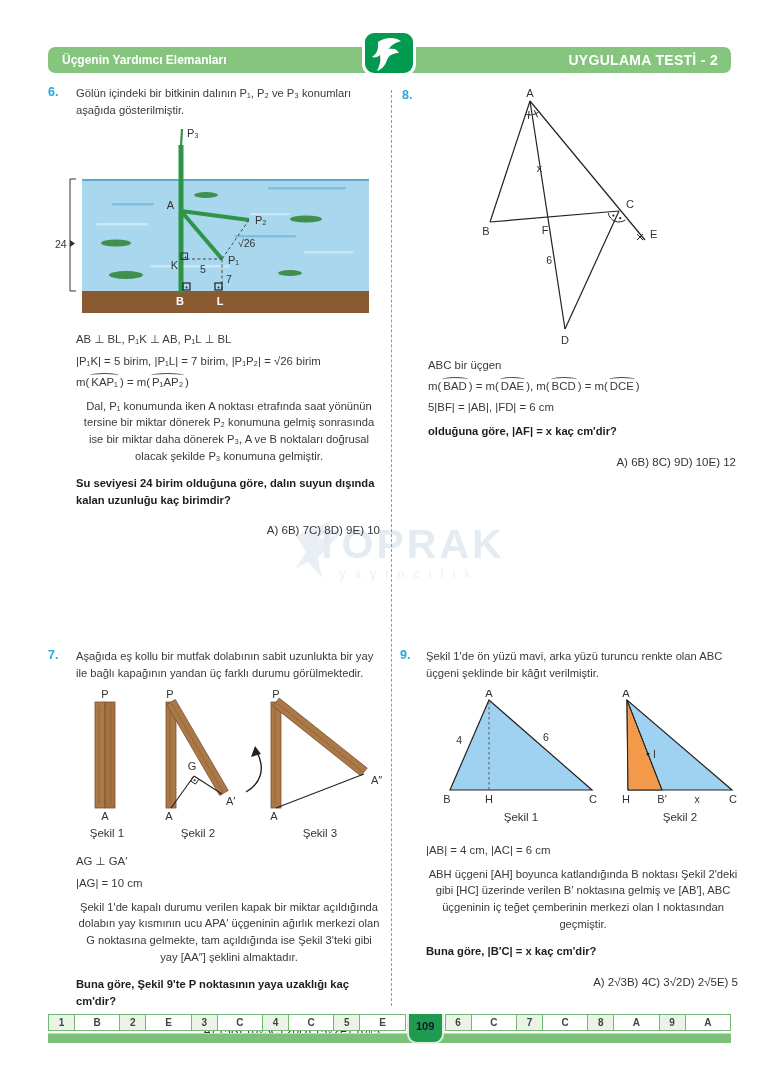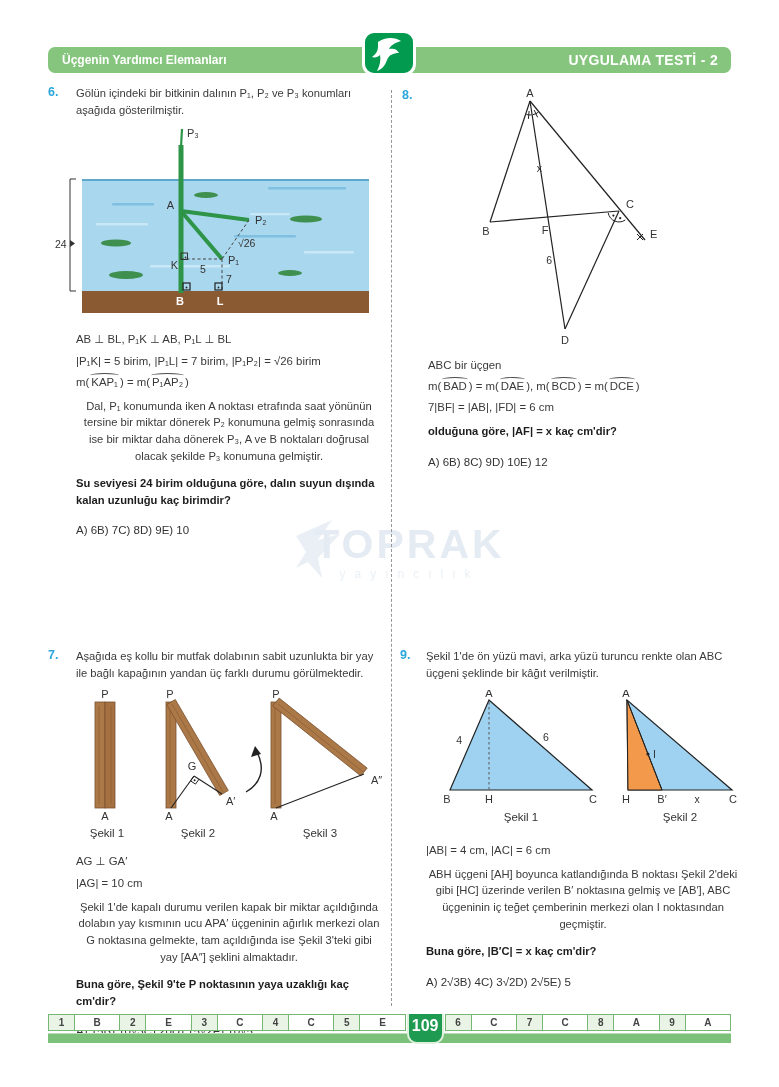--- a/index.html
+++ b/index.html
@@ -23,37 +23,37 @@
   
   .divider{position:absolute;left:391px;top:90px;height:916px;border-left:1px dashed #979797;z-index:0;}
 
   .q{position:absolute;z-index:1;}
   .qnum{position:absolute;left:0;top:0;color:#2aa6dc;font-weight:bold;font-size:12.5px;}
   .qc{margin-left:28px;}
   .txt{font-size:11.2px;line-height:1.5;}
   .math{font-size:11.4px;margin:9px 0;}
   .para{margin:10px 0;text-align:center;}
   .boldq{font-weight:bold;color:#1d1d1d;margin:10px 0 0 0;}
-  .opts{display:flex;justify-content:flex-start;margin-top:16px;font-size:11.5px;padding-right:2px;color:#333;}
+  .opts{display:flex;justify-content:flex-end;margin-top:16px;font-size:11.5px;padding-right:2px;color:#333;}
   .figwrap{display:block;}
 
   
   .arc{position:relative;display:inline-block;padding:0 2px;}
   .arc::before{content:"";position:absolute;left:1px;right:1px;top:-3px;height:4px;
                border-top:1.2px solid #4a4a4a;border-radius:100% 100% 0 0;}
 
   
   .footer-row{position:absolute;left:48px;right:48px;top:1014px;display:flex;align-items:flex-start;z-index:2;}
   .acell{height:17px;line-height:16px;font-size:10px;font-weight:bold;text-align:center;
          border:1px solid #74b874;box-sizing:border-box;color:#444;background:#fff;}
   .acell.num{width:27px;background:#e9f4e6;}
   .acell.ans{flex:1;}
   .acell + .acell{margin-left:-1px;}
   .page-tab{width:37px;height:30px;background:#1f9b51;border:2px solid #dff0dd;border-top:none;
-            border-radius:0 0 10px 10px;color:#ffffff;font-weight:bold;font-size:16px;text-align:center;
+            border-radius:0 0 10px 10px;color:#0f172a;font-weight:bold;font-size:11px;text-align:center;
             line-height:24px;box-sizing:border-box;margin:0 1px;z-index:3;}
   .footer-bar{position:absolute;left:48px;right:48px;top:1033px;height:9px;background:#7cc17a;
               border-top:1px solid #b9dcb4;z-index:1;}
 
   svg text{font-family:"Liberation Sans",sans-serif;}
 </style>
 </head>
 <body>
 
 <div class="page">
@@ -185,21 +185,21 @@
       <text x="143" y="146" font-size="11" fill="#333" text-anchor="middle">F</text>
       <text x="248" y="150" font-size="11" fill="#333">E</text>
       <text x="163" y="256" font-size="11" fill="#333" text-anchor="middle">D</text>
       <text x="140" y="84" font-size="10.5" fill="#333" text-anchor="end">x</text>
       <text x="150" y="176" font-size="10.5" fill="#333" text-anchor="end">6</text>
     </svg>
 
     <div class="qc" style="margin-left:26px;">
       <div class="math">ABC bir üçgen</div>
       <div class="math"><span>m(</span><span class="arc">BAD</span><span>) = m(</span><span class="arc">DAE</span><span>), m(</span><span class="arc">BCD</span><span>) = m(</span><span class="arc">DCE</span><span>)</span></div>
-      <div class="math">7|BF| = |AB|, |FD| = 6 cm</div>
+      <div class="math">5|BF| = |AB|, |FD| = 6 cm</div>
       <div class="txt boldq">olduğuna göre, |AF| = x kaç cm'dir?</div>
       <div class="opts">
         <span>A) 6</span>
         <span>B) 8</span>
         <span>C) 9</span>
         <span>D) 10</span>
         <span>E) 12</span>
       </div>
     </div>
   </div>

